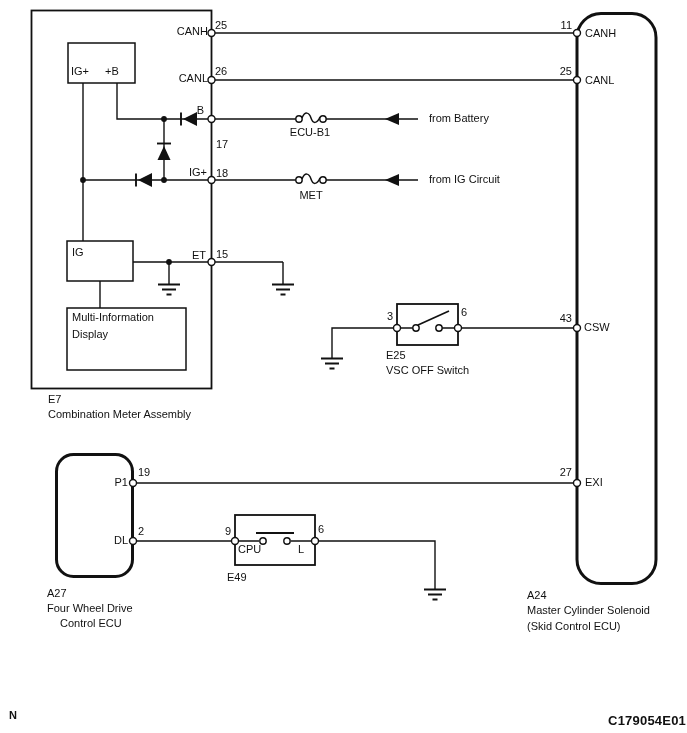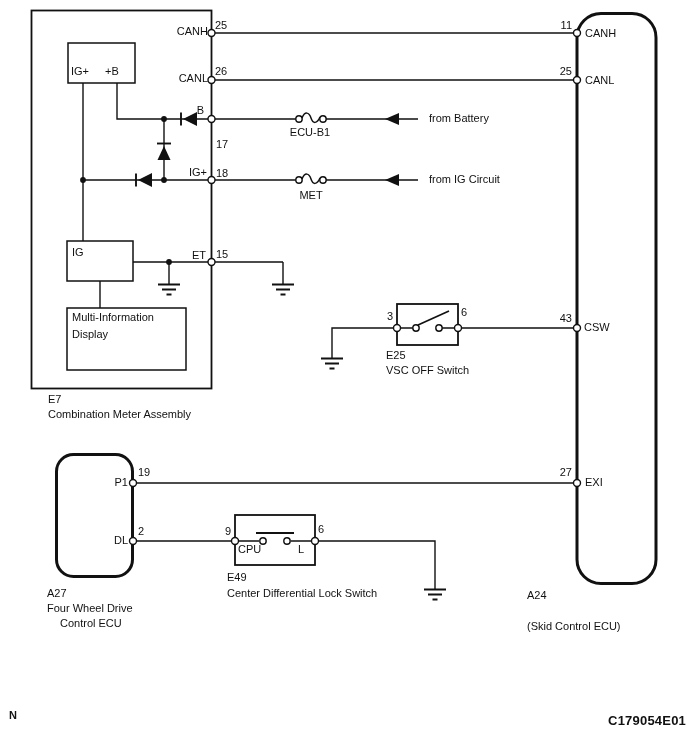--- a/index.html
+++ b/index.html
@@ -163,33 +163,33 @@
   <span class="lbl r" style="left:548px;top:19px;width:24px;">11</span>
   <span class="lbl" style="left:585px;top:27px;">CANH</span>
   <span class="lbl r" style="left:548px;top:65px;width:24px;">25</span>
   <span class="lbl" style="left:585px;top:74px;">CANL</span>
   <span class="lbl r" style="left:546px;top:312px;width:26px;">43</span>
   <span class="lbl" style="left:584px;top:321px;">CSW</span>
   <span class="lbl r" style="left:546px;top:466px;width:26px;">27</span>
   <span class="lbl" style="left:585px;top:476px;">EXI</span>
 
   <span class="lbl" style="left:527px;top:589px;">A24</span>
+  <span class="lbl" style="left:527px;top:604px;">Master Cylinder Solenoid</span>
   <span class="lbl" style="left:527px;top:620px;">(Skid Control ECU)</span>
 
   <span class="lbl r" style="left:100px;top:476px;width:28px;">P1</span>
   <span class="lbl" style="left:138px;top:466px;">19</span>
   <span class="lbl r" style="left:100px;top:534px;width:28px;">DL</span>
   <span class="lbl" style="left:138px;top:525px;">2</span>
   <span class="lbl" style="left:47px;top:587px;">A27</span>
   <span class="lbl" style="left:47px;top:602px;">Four Wheel Drive</span>
   <span class="lbl" style="left:60px;top:617px;text-align:center;">Control ECU</span>
 
   <span class="lbl r" style="left:218px;top:525px;width:13px;">9</span>
   <span class="lbl" style="left:318px;top:523px;">6</span>
   <span class="lbl" style="left:238px;top:543px;">CPU</span>
   <span class="lbl" style="left:298px;top:543px;">L</span>
   <span class="lbl" style="left:227px;top:571px;">E49</span>
-  <span class="lbl" style="left:227px;top:587px;">Center Differential Lock Switch</span>
 
   <span class="lbl mark" style="left:9px;top:709px;">N</span>
   <span class="lbl fine r" style="left:560px;top:714px;width:126px;">C179054E01</span>
 
 </div>
 
 </body></html>

